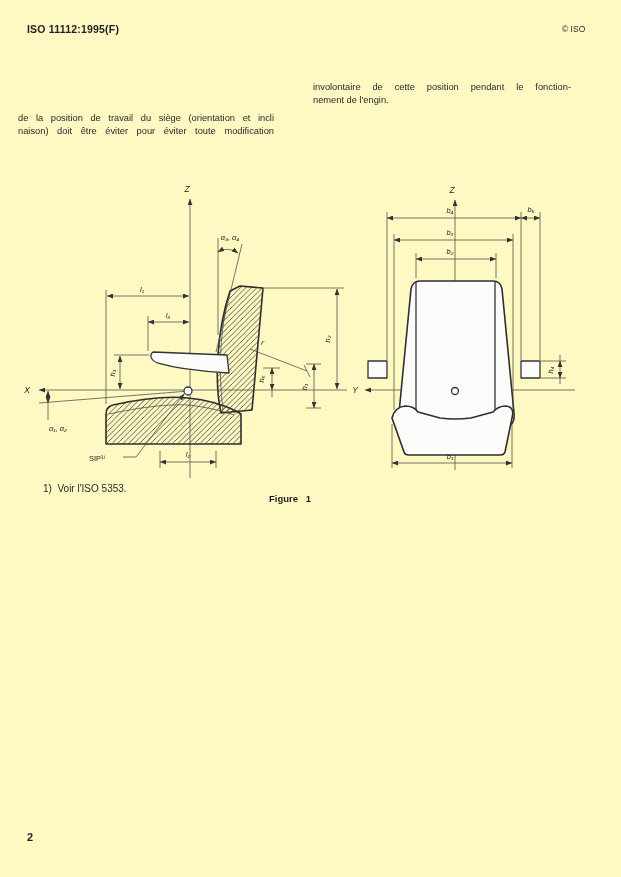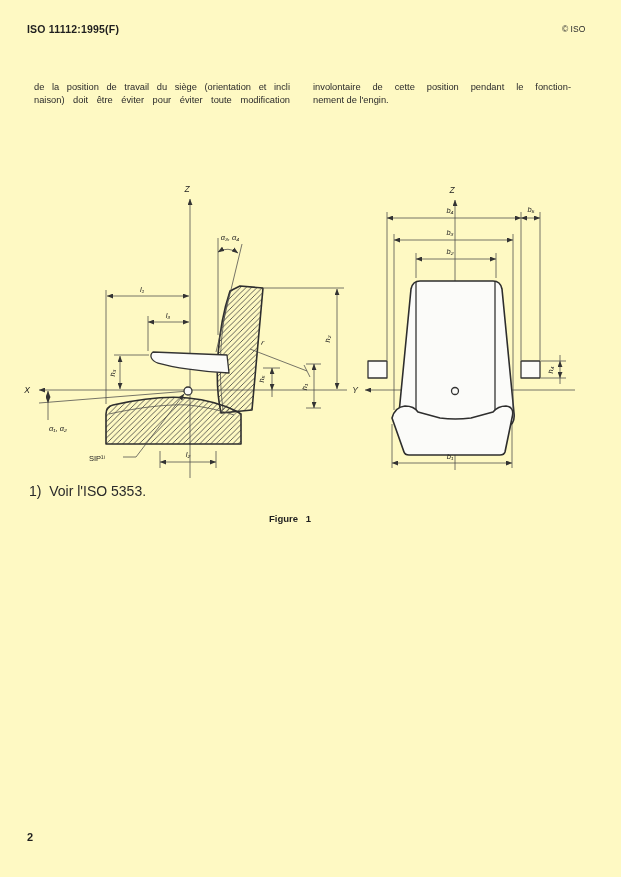--- a/index.html
+++ b/index.html
@@ -1,26 +1,26 @@
 <!DOCTYPE html>
 <html><head>
 <meta charset="utf-8">
 <style>
   html,body{margin:0;padding:0;background:#d8d8d8;}
   .page{position:relative;width:621px;height:877px;background:#fef9c3;overflow:hidden;
         font-family:"Liberation Sans","DejaVu Sans",sans-serif;color:#1f1f1f;}
   .hdr-left{position:absolute;left:27px;top:23px;font-weight:bold;font-size:10.5px;letter-spacing:.2px;}
   .hdr-right{position:absolute;left:533px;top:24px;font-size:8.5px;color:#2a2a2a;padding-left:29px;}
   .col{position:absolute;top:81px;font-size:9.3px;line-height:13px;color:#2a2a2a;}
-  .col1{left:34px;width:256px;}
+  .col1{left:18px;width:256px;margin-top:31px;}
   .col2{left:313px;width:258px;}
   .line.j{text-align:justify;text-align-last:justify;}
   .fig-svg{position:absolute;left:0;top:0;}
-  .footnote{position:absolute;left:29px;top:483px;font-size:14px;white-space:pre;color:#2a2a2a;}
-  .caption{position:absolute;left:248px;top:513px;width:84px;text-align:center;
+  .footnote{position:absolute;left:43px;top:483px;font-size:10px;white-space:pre;color:#2a2a2a;}
+  .caption{position:absolute;left:248px;top:493px;width:84px;text-align:center;
            font-weight:bold;font-size:9.5px;word-spacing:5px;}
   .pagenum{position:absolute;left:27px;top:831px;font-weight:bold;font-size:11px;}
 
   
   .thick{stroke:#2e2e2e;stroke-width:1.6;fill:none;stroke-linejoin:round;stroke-linecap:round;}
   .med{stroke:#333;stroke-width:1.3;fill:none;stroke-linejoin:round;}
   .thin{stroke:#484848;stroke-width:.75;fill:none;}
   .dim{stroke:#484848;stroke-width:.75;fill:none;}
   .wfill{fill:#fbfbf9;}
   .hfill{fill:url(#hatch);}

